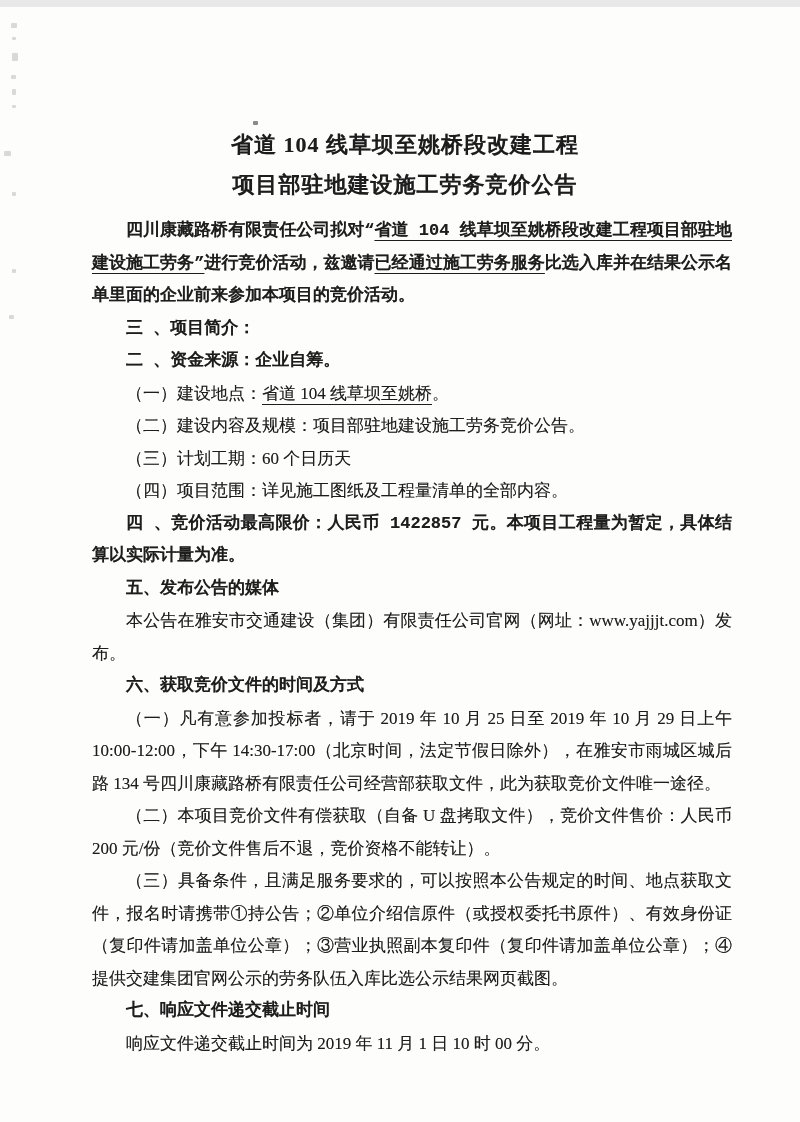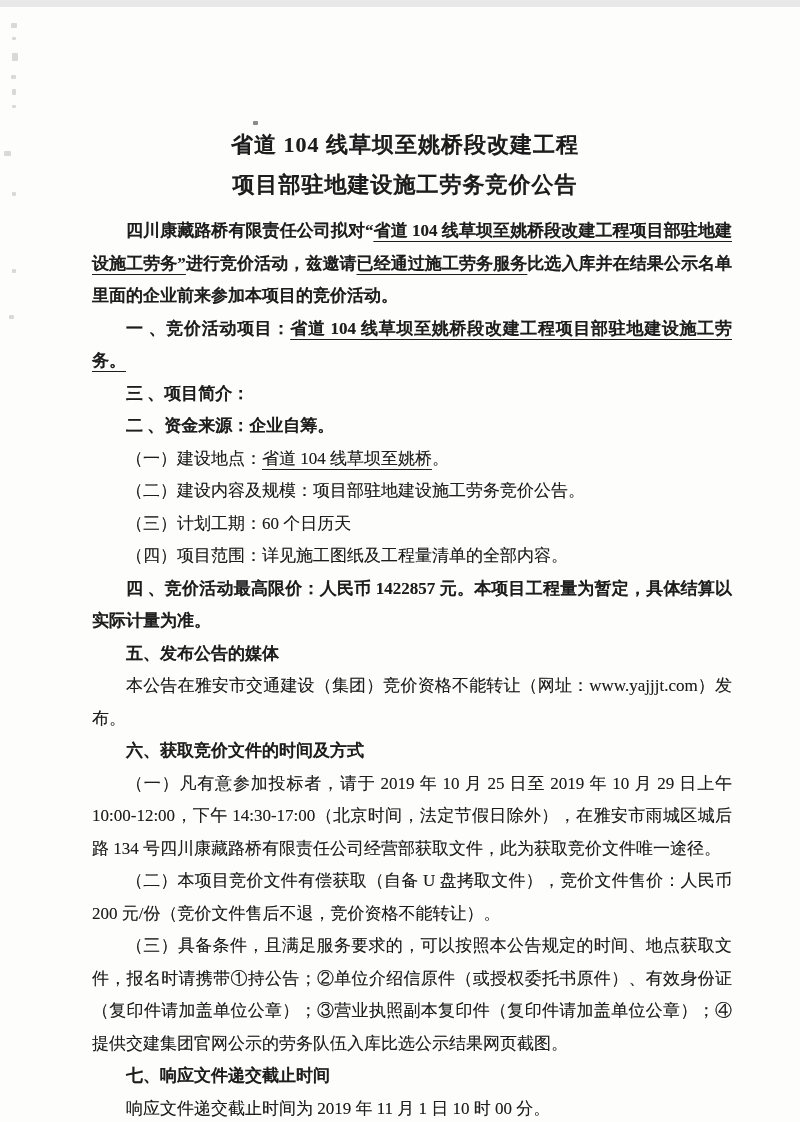--- a/index.html
+++ b/index.html
@@ -22,21 +22,21 @@
     font-weight: bold;
     line-height: 40px;
     letter-spacing: 1px;
   }
   .para {
     font-size: 17px;
     line-height: 32.5px;
     text-align: justify;
     text-indent: 2em;
   }
-  .bold { font-weight: bold; }
+  .bold { font-weight: bold; font-family: Liberation Mono, monospace; }
   .u {
     text-decoration: underline;
     text-decoration-thickness: 1px;
     text-underline-offset: 5px;
   }
   
   .speck { position: absolute; background: #d9d9d6; border-radius: 1px; }
   .speck.s1 { left: 11px; top: 16px;  width: 6px; height: 5px; }
   .speck.s2 { left: 12px; top: 30px;  width: 4px; height: 3px; }
   .speck.s3 { left: 12px; top: 46px;  width: 6px; height: 8px; }
@@ -66,39 +66,38 @@
   <div class="speck s10"></div>
   <div class="speck s11"></div>
 
   <div class="titles">
     <div class="title-line">省道 104 线草坝至姚桥段改建工程</div>
     <div class="title-line">项目部驻地建设施工劳务竞价公告</div>
   </div>
 
   <p class="para bold"><span>四川康藏路桥有限责任公司拟对“</span><span class="u">省道 104 线草坝至姚桥段改建工程项目部驻地建设施工劳务”</span><span>进行竞价活动，兹邀请</span><span class="u">已经通过施工劳务服务</span><span>比选入库并在结果公示名单里面的企业前来参加本项目的竞价活动。</span></p>
 
-  <p class="para bold"><span>一 、竞价活动项目：</span><span class="u">省道 104 线草坝至姚桥段改建工程项目部驻地建设施工劳务。</span></p>
 
   <p class="para bold">三 、项目简介：</p>
 
   <p class="para bold">二 、资金来源：企业自筹。</p>
 
   <p class="para"><span>（一）建设地点：</span><span class="u">省道 104 线草坝至姚桥</span><span>。</span></p>
 
   <p class="para">（二）建设内容及规模：项目部驻地建设施工劳务竞价公告。</p>
 
   <p class="para">（三）计划工期：60 个日历天</p>
 
   <p class="para">（四）项目范围：详见施工图纸及工程量清单的全部内容。</p>
 
   <p class="para bold">四 、竞价活动最高限价：人民币 1422857 元。本项目工程量为暂定，具体结算以实际计量为准。</p>
 
   <p class="para bold">五、发布公告的媒体</p>
 
-  <p class="para">本公告在雅安市交通建设（集团）竞价资格不能转让（网址：www.yajjjt.com）发布。</p>
+  <p class="para">本公告在雅安市交通建设（集团）有限责任公司官网（网址：www.yajjjt.com）发布。</p>
 
   <p class="para bold">六、获取竞价文件的时间及方式</p>
 
   <p class="para">（一）凡有意参加投标者，请于 2019 年 10 月 25 日至 2019 年 10 月 29 日上午 10:00-12:00，下午 14:30-17:00（北京时间，法定节假日除外），在雅安市雨城区城后路 134 号四川康藏路桥有限责任公司经营部获取文件，此为获取竞价文件唯一途径。</p>
 
   <p class="para">（二）本项目竞价文件有偿获取（自备 U 盘拷取文件），竞价文件售价：人民币 200 元/份（竞价文件售后不退，竞价资格不能转让）。</p>
 
   <p class="para">（三）具备条件，且满足服务要求的，可以按照本公告规定的时间、地点获取文件，报名时请携带①持公告；②单位介绍信原件（或授权委托书原件）、有效身份证（复印件请加盖单位公章）；③营业执照副本复印件（复印件请加盖单位公章）；④提供交建集团官网公示的劳务队伍入库比选公示结果网页截图。</p>
 
   <p class="para bold">七、响应文件递交截止时间</p>

